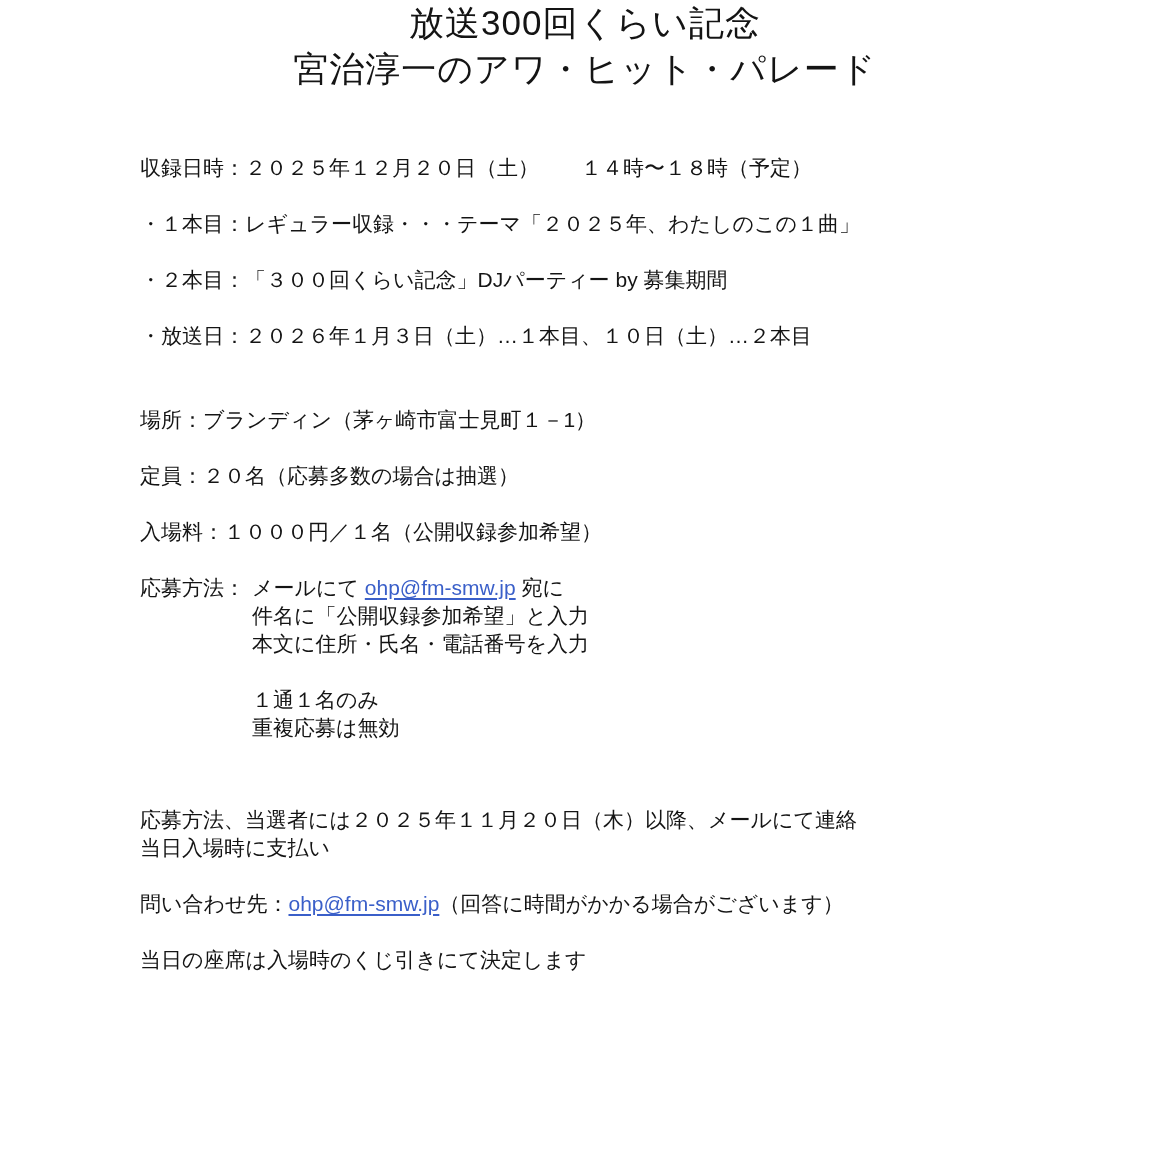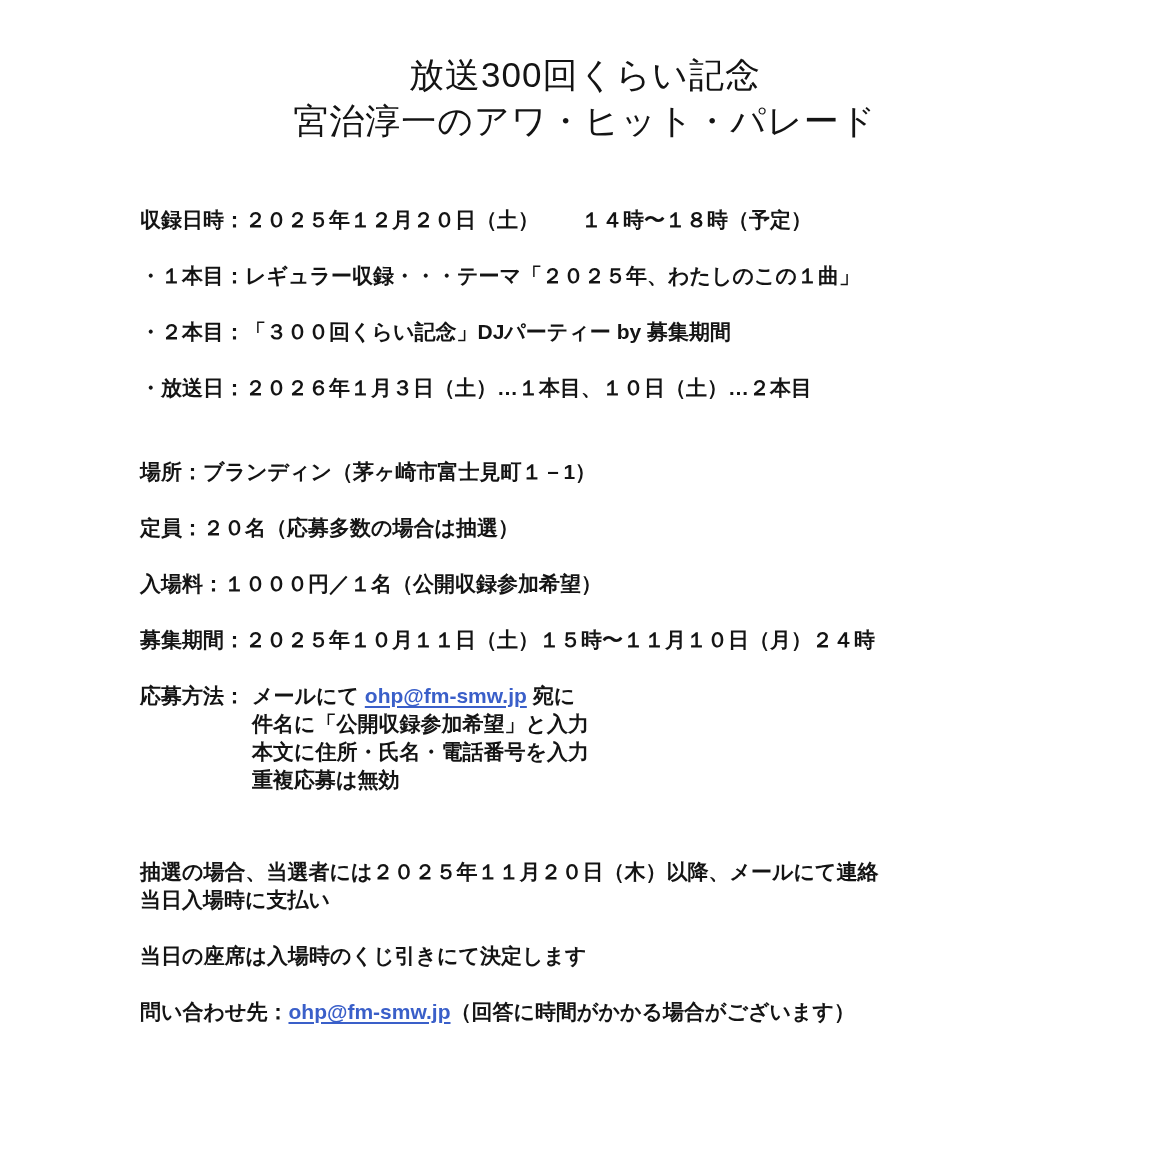--- a/index.html
+++ b/index.html
@@ -16,34 +16,32 @@
     position: relative;
     width: 1170px;
     height: 1170px;
     background: var(--bg-color);
     color: var(--text-color);
     font-family: "Liberation Sans", sans-serif;
     overflow: hidden;
     box-sizing: border-box;
   }
   .title {
-    padding-top: 52px;
     text-align: center;
     font-size: 35px;
     line-height: 46px;
     font-weight: 400;
     letter-spacing: 1px;
   }
   .content {
     margin-left: 140px;
     margin-right: 60px;
     margin-top: 62px;
     font-size: 21px;
     line-height: 28px;
-    font-weight: bold;
   }
   .content p {
     margin: 0;
     white-space: nowrap;
   }
   .gap1 { margin-top: 28px !important; }
   .gap2 { margin-top: 56px !important; }
   .gap3 { margin-top: 64px !important; }
   .apply {
     display: flex;
@@ -84,33 +82,33 @@
     <p class="gap1">・２本目：「３００回くらい記念」DJパーティー by 募集期間</p>
 
     <p class="gap1">・放送日：２０２６年１月３日（土）…１本目、１０日（土）…２本目</p>
 
     <p class="gap2">場所：ブランディン（茅ヶ崎市富士見町１－1）</p>
 
     <p class="gap1">定員：２０名（応募多数の場合は抽選）</p>
 
     <p class="gap1">入場料：１０００円／１名（公開収録参加希望）</p>
 
-    <p class="gap1">募集期間：２０２５年１０月１１日（土）１５時〜１１月１０日（月）２４時</p>
 
     <div class="apply">
       <span class="apply-label">応募方法：</span>
       <div class="apply-content">
         <p><span>メールにて </span><a class="email">ohp@fm-smw.jp</a><span> 宛に</span></p>
         <p>件名に「公開収録参加希望」と入力</p>
         <p>本文に住所・氏名・電話番号を入力</p>
+        <p class="gap1">１通１名のみ</p>
         <p>重複応募は無効</p>
       </div>
     </div>
 
-    <p class="gap3">抽選の場合、当選者には２０２５年１１月２０日（木）以降、メールにて連絡</p>
+    <p class="gap3">応募方法、当選者には２０２５年１１月２０日（木）以降、メールにて連絡</p>
     <p>当日入場時に支払い</p>
 
+    <p class="gap1"><span>問い合わせ先：</span><a class="email">ohp@fm-smw.jp</a><span>（回答に時間がかかる場合がございます）</span></p>
+
     <p class="gap1">当日の座席は入場時のくじ引きにて決定します</p>
-
-    <p class="gap1"><span>問い合わせ先：</span><a class="email">ohp@fm-smw.jp</a><span>（回答に時間がかかる場合がございます）</span></p>
 
   </div>
 </div>
 
 </body></html>

